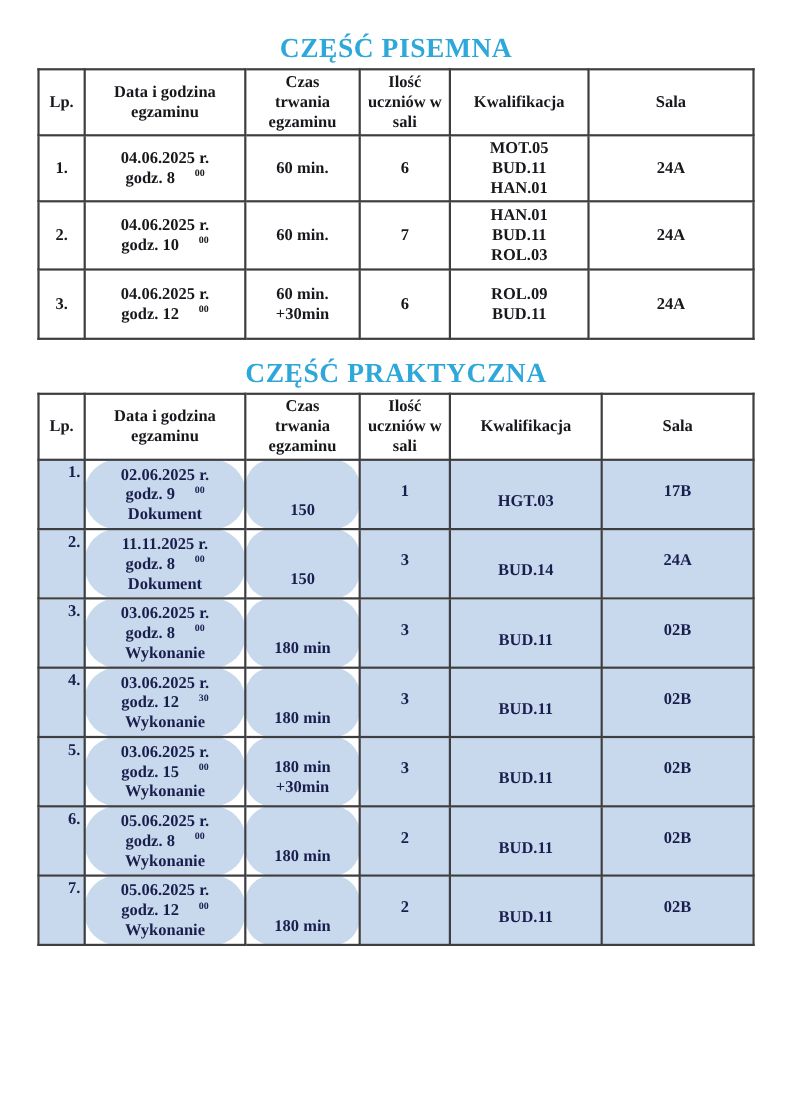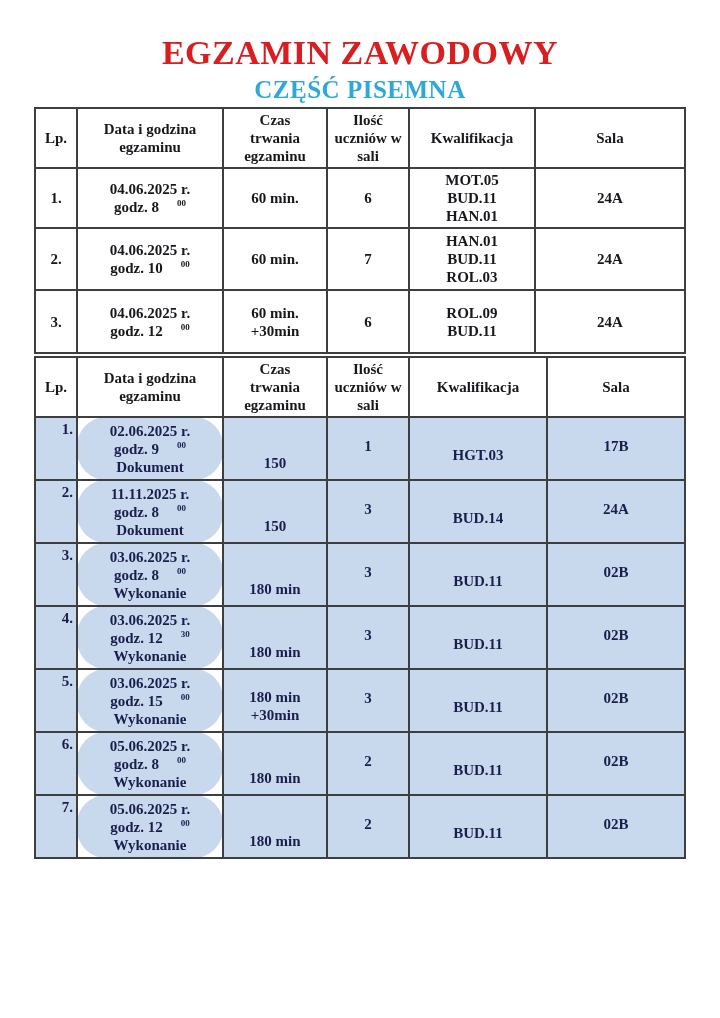--- a/index.html
+++ b/index.html
@@ -63,32 +63,31 @@
   }
   .hw{display:inline-block;}
   .w-date{max-width:120px;}
   .w-dur{max-width:72px;}
   .w-students{max-width:70px;}
   .line{display:block;}
   .line sup{font-size:9px;line-height:0;vertical-align:super;margin-left:18px;}
   
   .t-practical td.p-lp{vertical-align:top;text-align:right;padding:2px 3px 0 0;}
   .t-practical td.p-date{vertical-align:top;padding-top:4px;border-radius:29px;}
-  .t-practical td.p-dur{vertical-align:bottom;padding-bottom:7px;}
+  .t-practical td.p-dur{vertical-align:bottom;padding-bottom:7px;border-radius:24px;}
   .t-practical td.p-students{padding-bottom:6px;}
   .t-practical td.p-kwal{padding-top:12px;}
   .t-practical td.p-room{padding-bottom:6px;}
 </style>
 </head>
 <body>
 
 <div class="page">
 
   <div class="main-title">
-    <div>EGZAMIN ZAWODOWY</div>
   </div>
 
   <div class="section-title">CZĘŚĆ PISEMNA</div>
 
   <table class="exam-table t-written">
     <colgroup>
       <col style="width:42px">
         <col style="width:146px">
         <col style="width:104px">
       <col style="width:82px">
@@ -153,20 +152,21 @@
         <td>6</td>
         <td>
           <span class="line">ROL.09</span>
           <span class="line">BUD.11</span>
         </td>
         <td>24A</td>
       </tr>
     </tbody>
   </table>
 
+  <div class="section-title practical">CZĘŚĆ PRAKTYCZNA</div>
 
   <table class="exam-table t-practical">
     <colgroup>
       <col style="width:42px">
         <col style="width:146px">
         <col style="width:104px">
       <col style="width:82px">
         <col style="width:138px">
         <col style="width:138px">
     </colgroup>

